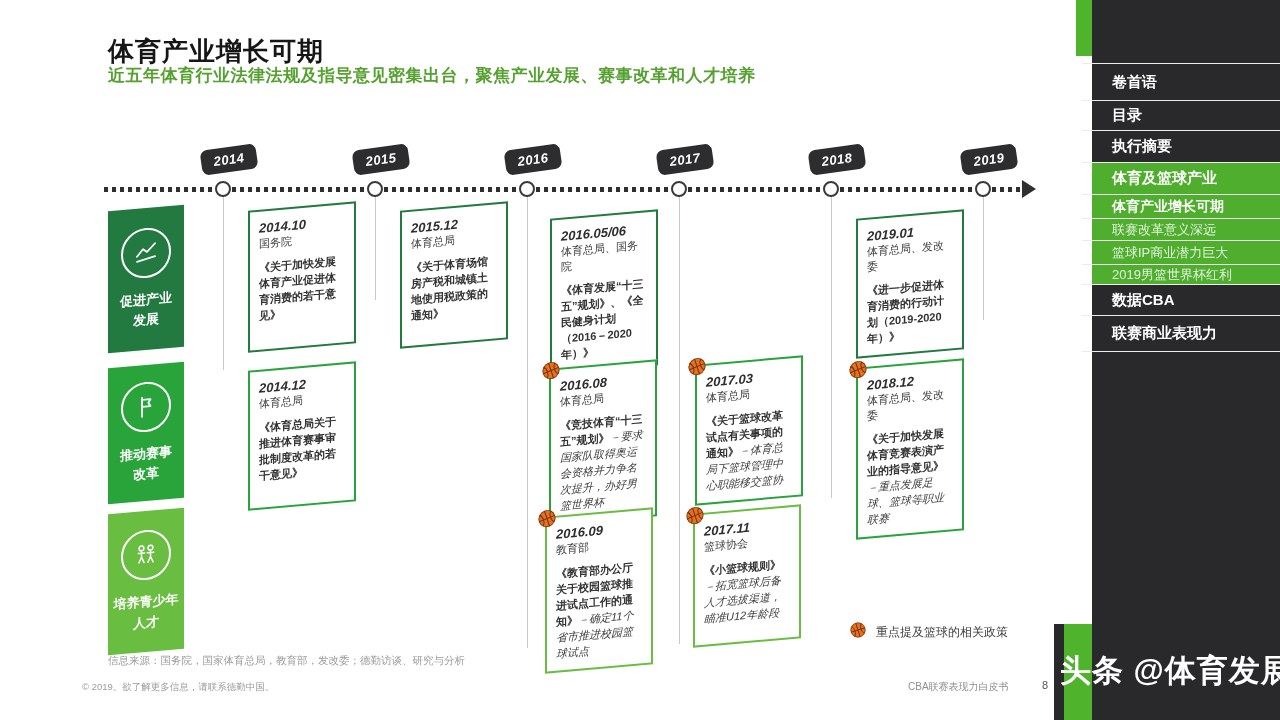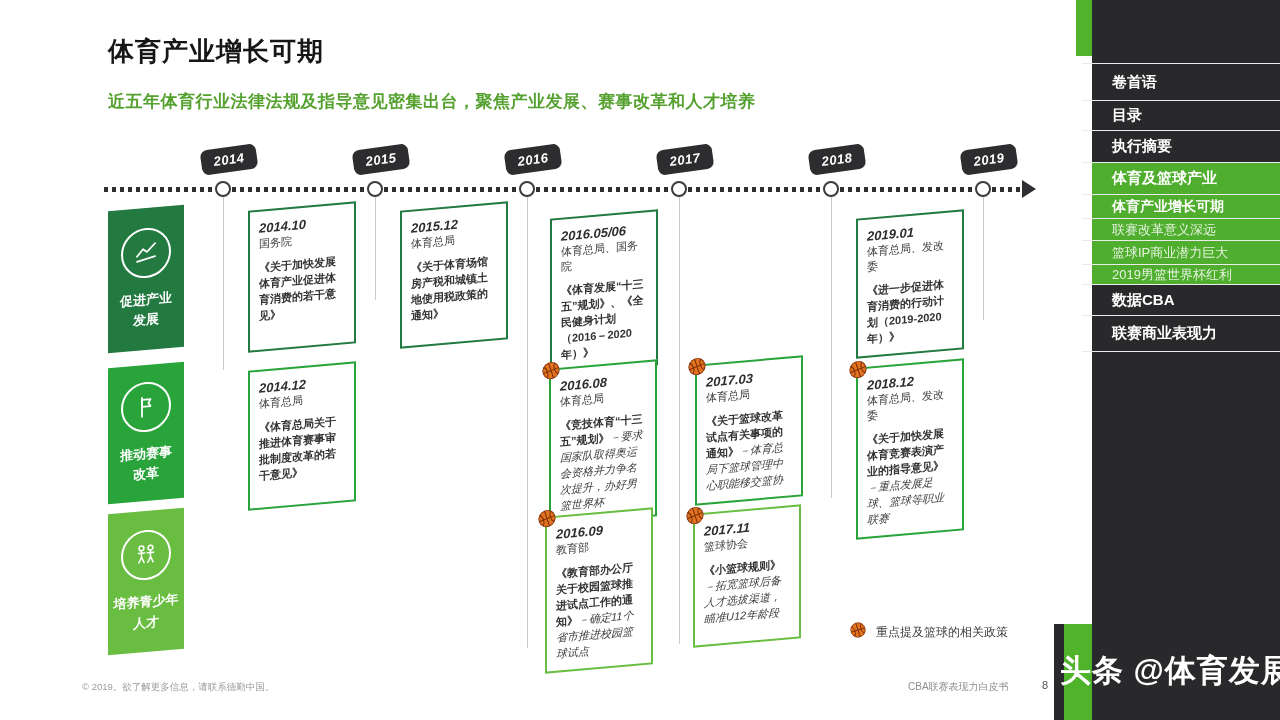--- a/index.html
+++ b/index.html
@@ -1,20 +1,20 @@
 <!DOCTYPE html>
 <html><head>
 <meta charset="utf-8">
 <style>
   html,body{margin:0;padding:0;background:#fff;font-family:"Liberation Sans","DejaVu Sans",sans-serif;}
   #slide{position:relative;width:1280px;height:720px;background:#ffffff;overflow:hidden;margin-left:36px;}
 
   
   .page-title{position:absolute;left:72px;top:34px;font-size:26px;font-weight:bold;color:#161616;letter-spacing:1px;}
-  .page-subtitle{position:absolute;left:72px;top:90px;font-size:17px;font-weight:bold;color:#55a12f;letter-spacing:0.5px;}
+  .page-subtitle{position:absolute;left:72px;top:64px;font-size:17px;font-weight:bold;color:#55a12f;letter-spacing:0.5px;}
 
   
   .tl-line{position:absolute;left:68px;top:187px;width:918px;height:5px;
     background:repeating-linear-gradient(90deg,#2f2f31 0 4px,rgba(0,0,0,0) 4px 8px);z-index:0;}
   .tl-arrow{position:absolute;left:986px;top:180px;width:0;height:0;border-left:14px solid #2f2f31;
     border-top:9px solid transparent;border-bottom:9px solid transparent;z-index:0;}
   .year-badge{position:absolute;top:147px;width:56px;height:25px;background:#2d2d2f;border-radius:7px;
     color:#fff;font-size:13px;font-weight:bold;font-style:italic;display:flex;align-items:center;justify-content:center;
     transform:rotate(-8deg);z-index:1;letter-spacing:0.5px;}
   .year-circle{position:absolute;top:181px;width:12px;height:12px;background:#fff;border:2px solid #3a3a3c;border-radius:50%;z-index:2;}
@@ -207,20 +207,21 @@
     </div>
 
   <div class="legend">
     <span id="legend-ball"><svg width="16" height="16" viewBox="0 0 20 20" style="transform:rotate(-18deg)">
           <circle cx="10" cy="10" r="9" fill="#e2731f" stroke="#8a3410" stroke-width="1"></circle>
           <path d="M1 10h18M10 1v18M3.6 3.6c3.2 2.6 3.2 10.2 0 12.8M16.4 3.6c-3.2 2.6-3.2 10.2 0 12.8" stroke="#7a2c08" stroke-width="1.1" fill="none"></path>
         </svg></span>
     <span class="legend-label">重点提及篮球的相关政策</span>
   </div>
 
+  <div class="src-line">信息来源：国务院，国家体育总局，教育部，发改委；德勤访谈、研究与分析</div>
   <div class="copyright">© 2019。欲了解更多信息，请联系德勤中国。</div>
   <div class="doc-title">CBA联赛表现力白皮书</div>
   <div class="page-num">8</div>
 
   <div class="sidebar"></div>
   <div class="strip-top"></div>
   <nav class="nav" id="nav">
       <div class="nav-item v-dark" style="height: 36px;">
         <div class="nav-fill">
           <span class="nav-label">卷首语</span>

